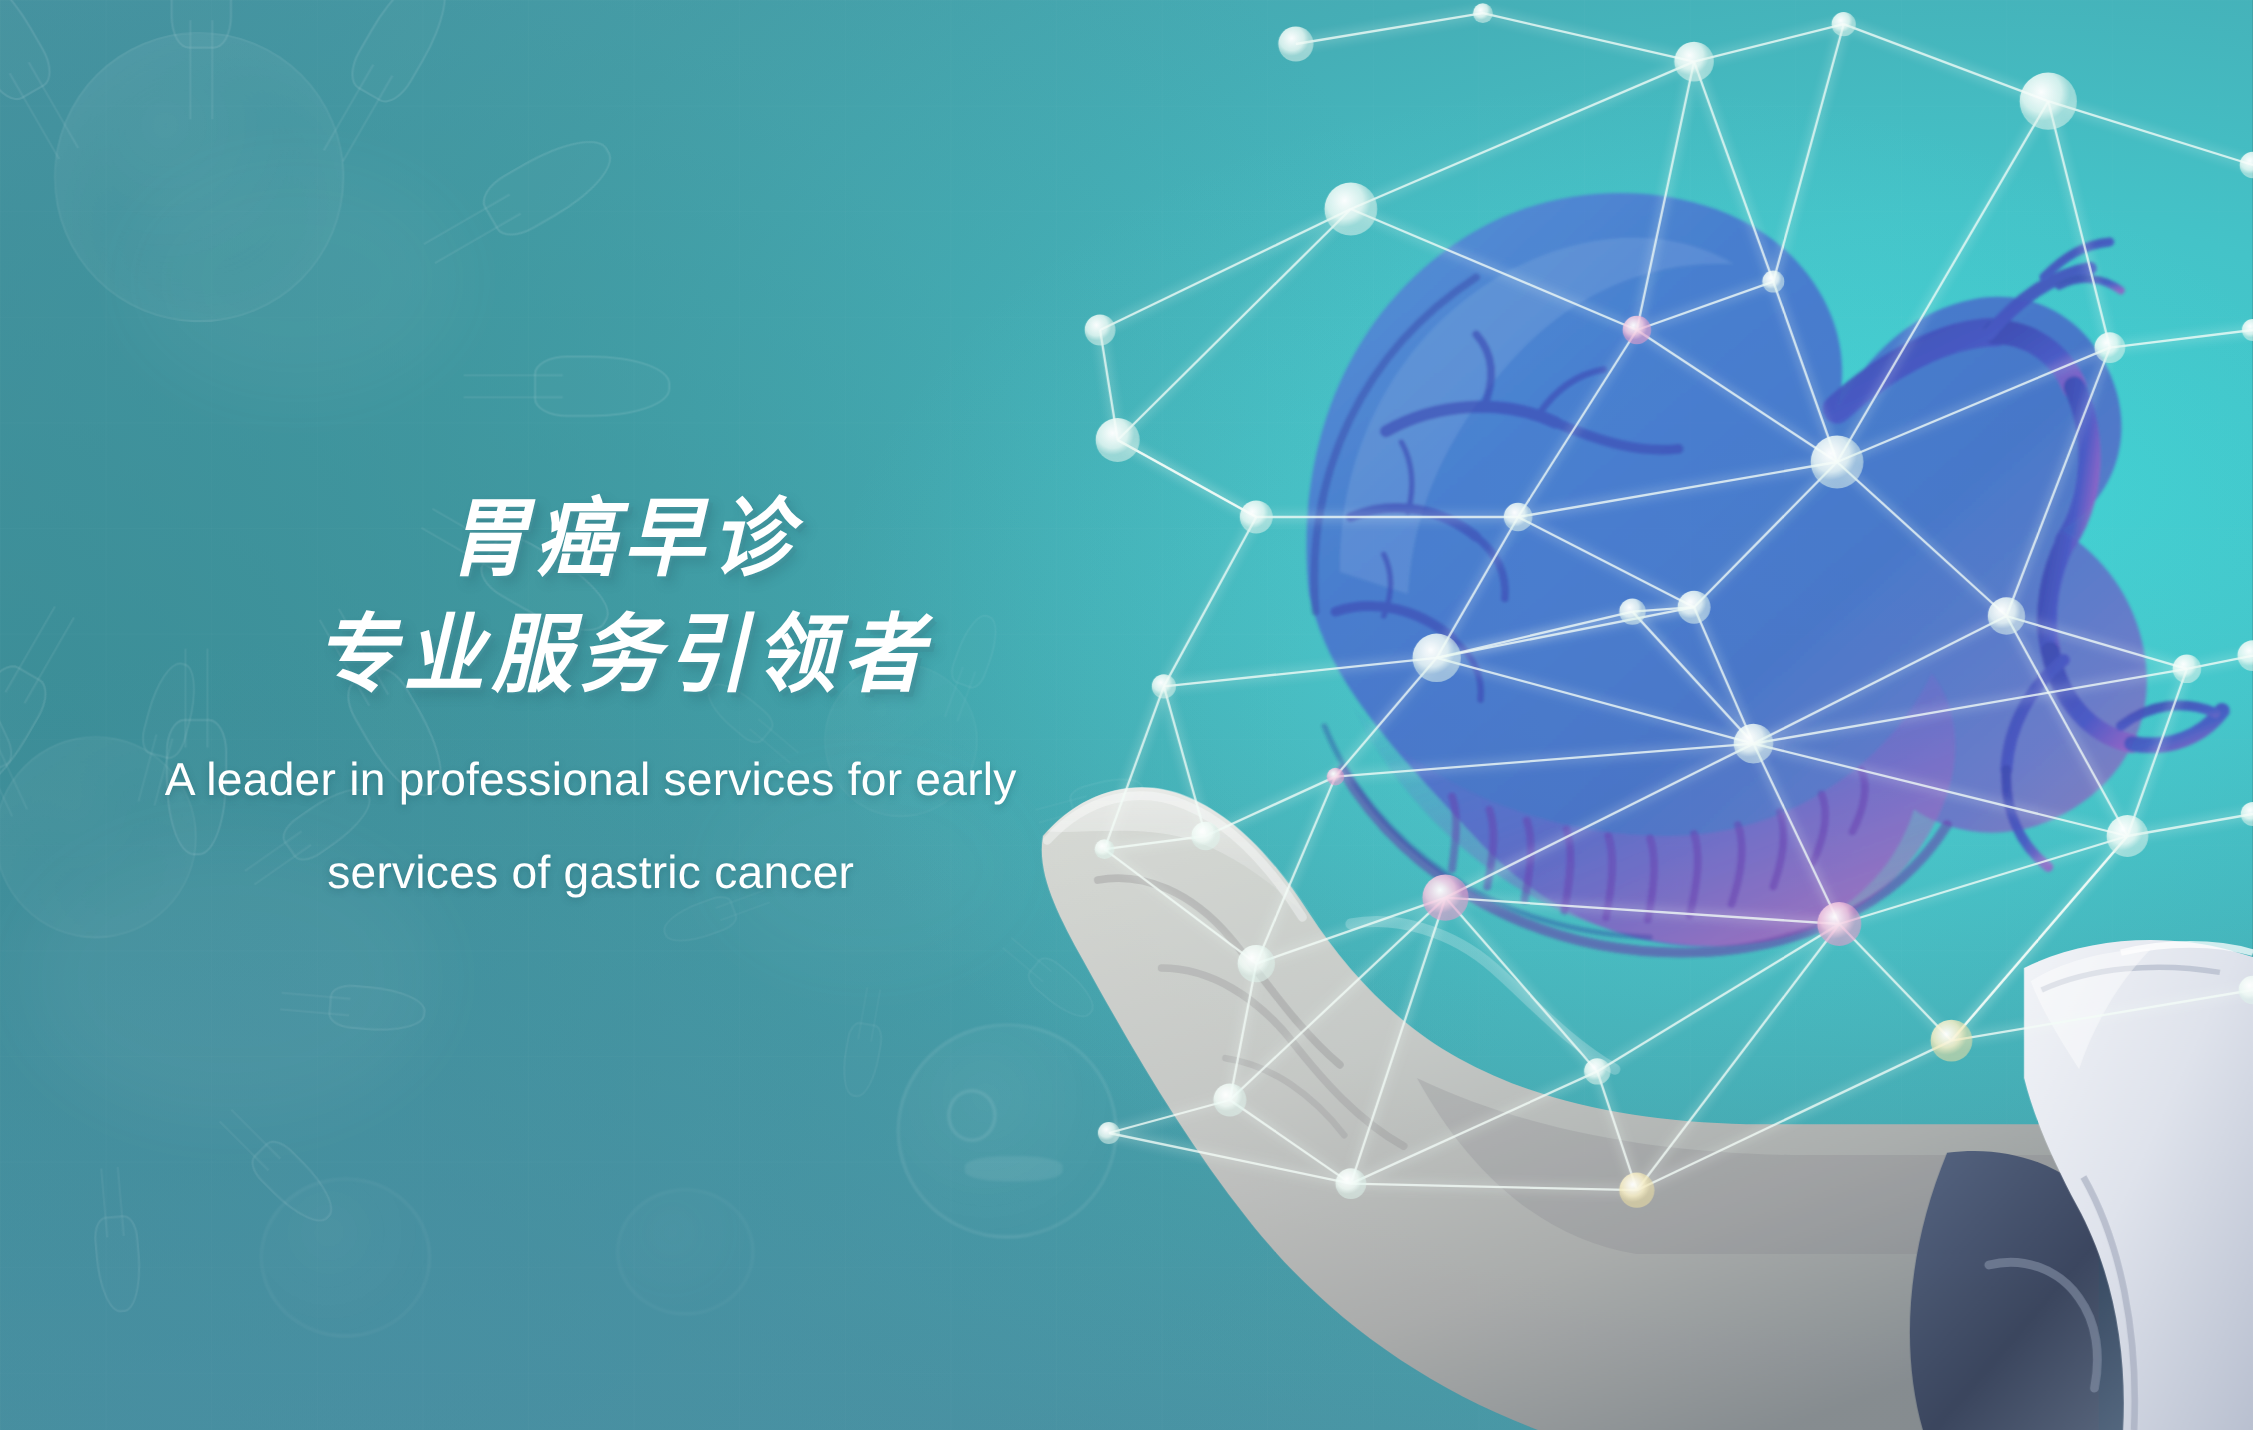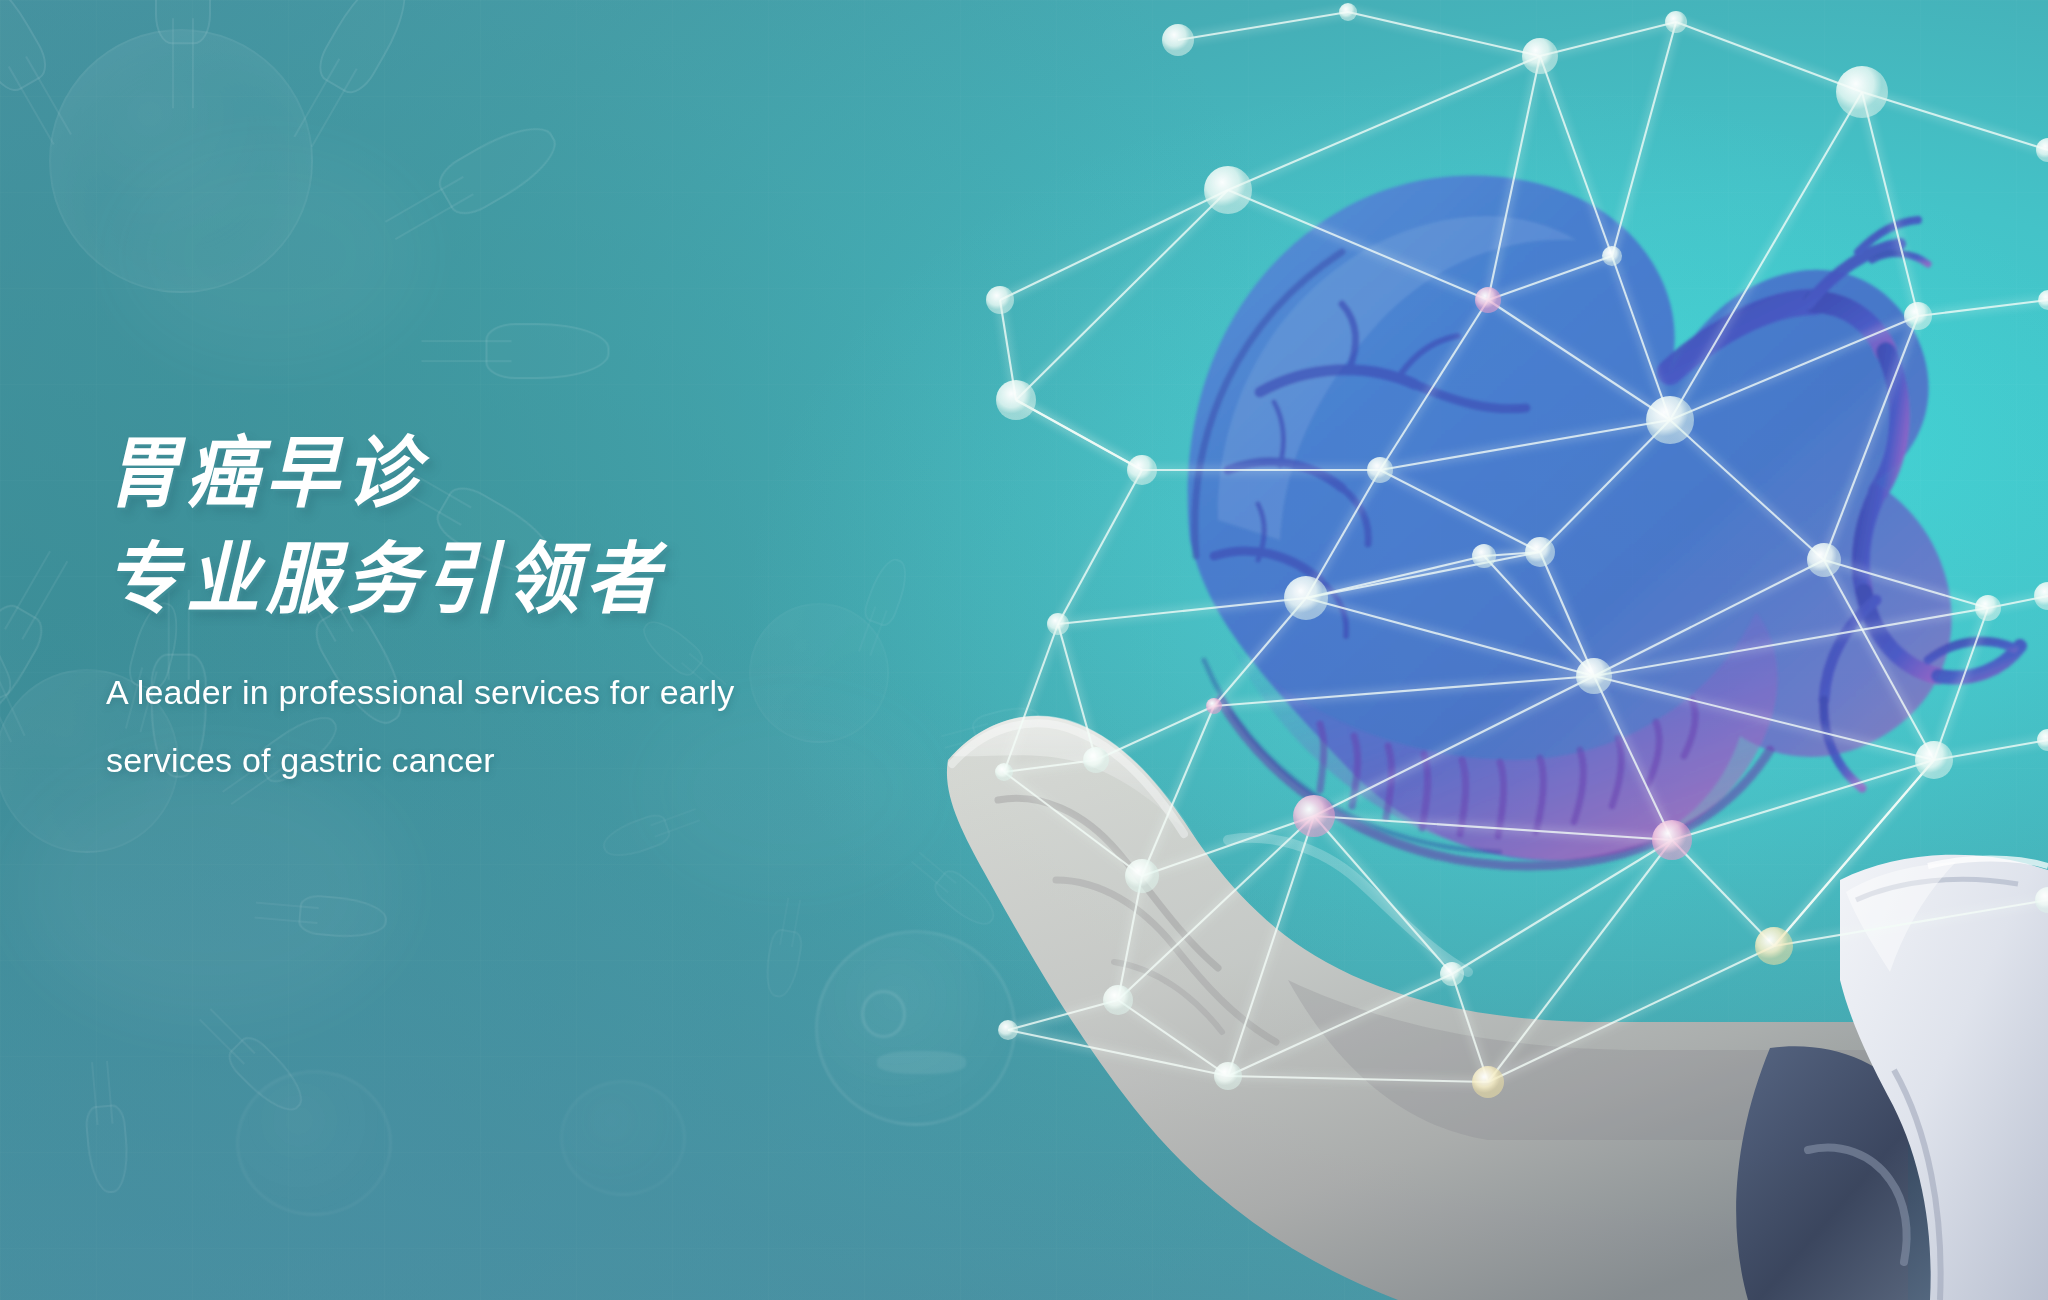--- a/index.html
+++ b/index.html
@@ -130,46 +130,47 @@
     top: 0;
     width: 1120px;
     height: 1300px;
   }
   #artwork svg { display: block; width: 100%; height: 100%; }
 
   
   #copy {
     position: absolute;
     left: 106px;
-    top: 420px;
+    top: 437px;
     width: 980px;
+    text-align: center;
   }
   .headline {
     margin: 0;
     color: #ffffff;
     font-family: "DejaVu Sans", "Liberation Sans", sans-serif;
     font-weight: 700;
     font-size: 78px;
     line-height: 106px;
     letter-spacing: 7px;
     font-style: italic;
     transform: scaleX(.94);
     transform-origin: left center;
     white-space: nowrap;
     text-shadow:
        2px 2px 0 rgba(70,150,158,.55),
        4px 4px 0 rgba(62,140,150,.38),
        6px 7px 10px rgba(30,90,100,.26);
   }
   .subline {
-    margin: 0;
+    margin: 16px;
     color: #ffffff;
     font-family: "Liberation Sans", "DejaVu Sans", sans-serif;
     font-weight: 400;
-    font-size: 34px;
+    font-size: 42px;
     line-height: 68px;
     letter-spacing: .2px;
     max-width: 830px;
     text-shadow: 0 2px 7px rgba(26,84,94,.35);
   }
   #subtitle-block { margin-top: 26px; }
 </style>
 </head>
 <body>
 

